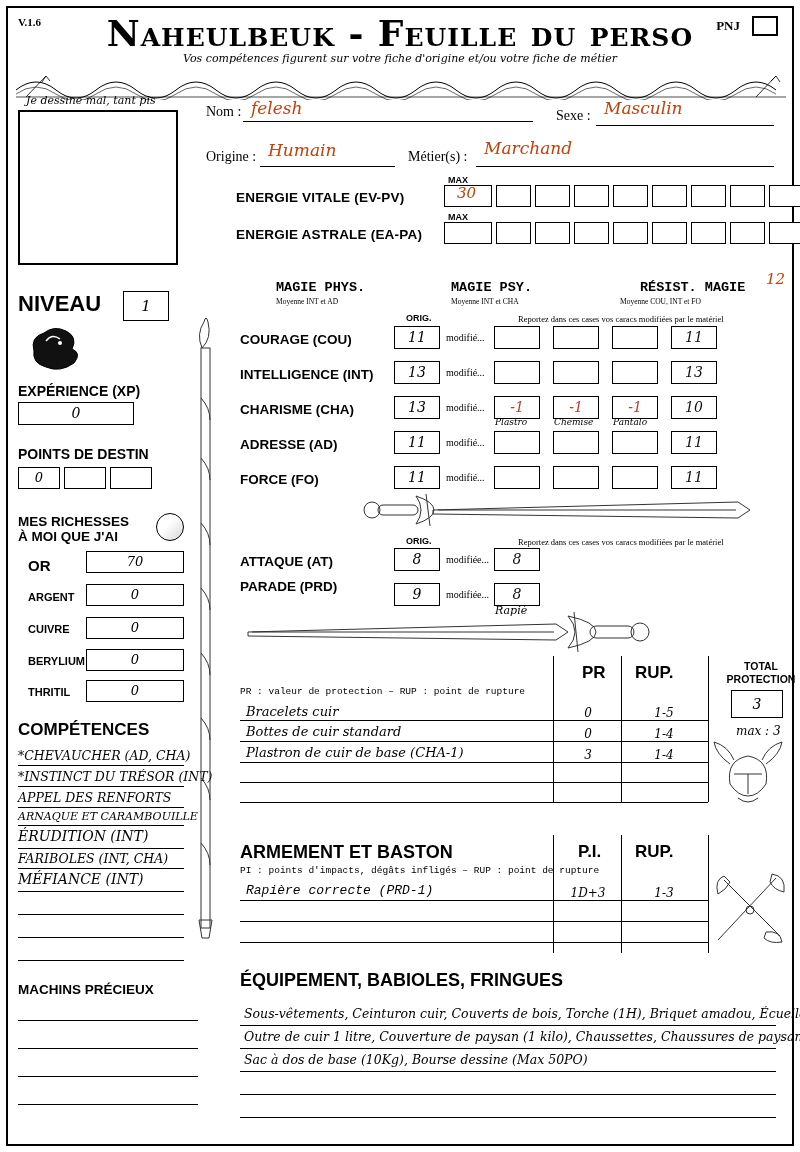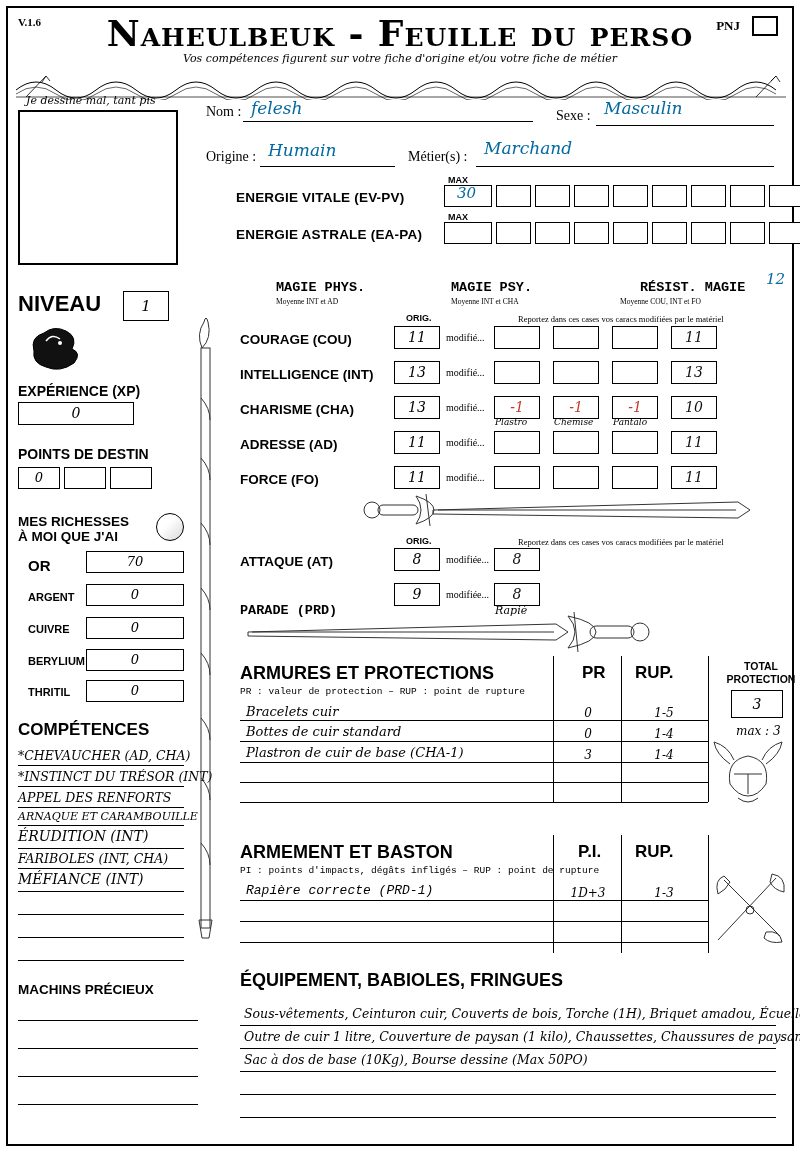--- a/index.html
+++ b/index.html
@@ -9,21 +9,21 @@
     background:#ffffff;
     font-family:"Liberation Sans", sans-serif;
     color:#000;
     position:relative;
     overflow:hidden;
   }
   .sheet {
     position:absolute; left:6px; top:6px; width:788px; height:1140px;
     border:2px solid #000; background:#fff;
   }
-  .ink { font-family:"DejaVu Serif", serif; font-style:italic; color:#0369a1; }
+  .ink { font-family:"DejaVu Serif", serif; font-style:italic; color:#c2410c; }
 
   
   .version { position:absolute; left:10px; top:8px; font-size:11px; font-weight:bold; font-family:"Liberation Serif", serif;}
   .title {
     position:absolute; left:0; top:4px; width:100%; text-align:center;
     font-family:"DejaVu Serif", serif; font-weight:bold; font-size:36px;
     letter-spacing:1px; font-variant:small-caps;
   }
   .subtitle {
     position:absolute; left:0; top:44px; width:100%; text-align:center;
@@ -331,21 +331,21 @@
 
   <div class="carac-label" style="left:232px; top:546px;">ATTAQUE (AT)</div>
   <div class="vbox" style="left:386px; top:540px;">
       <span>8</span>
     </div>
   <div class="mod-cap" style="left:438px; top:546px;">modifiée...</div>
   <div class="mbox black" style="left:486px; top:540px;">
       <span>8</span>
     </div>
 
-  <div class="carac-label" style="left:232px; top:595px;font-family:Liberation Mono, monospace;">PARADE (PRD)</div>
+  <div class="carac-label" style="left:232px; top:571px;">PARADE (PRD)</div>
   <div class="vbox" style="left:386px; top:575px;">
       <span>9</span>
     </div>
   <div class="mod-cap" style="left:438px; top:581px;">modifiée...</div>
   <div class="mbox black" style="left:486px; top:575px;">
       <span>8</span>
     </div>
   <div class="smallcap" style="left:487px; top:596px; font-size:11px;">Rapiè</div>
 
   <div style="position:absolute; left:230px; top:600px;">
@@ -440,21 +440,20 @@
         <path d="M14 14 Q 6 26 12 40 Q 22 30 18 14 Q 16 6 14 14 Z"></path>
         <rect x="11" y="40" width="9" height="580"></rect>
         <path d="M11 90 q 9 10 9 22 M 11 150 q 9 10 9 22 M 11 215 q 9 10 9 22
                  M 11 280 q 9 10 9 22 M 11 345 q 9 10 9 22 M 11 410 q 9 10 9 22
                  M 11 470 q 9 10 9 22 M 11 535 q 9 10 9 22"></path>
         <path d="M9 612 L22 612 L19 630 L12 630 Z"></path>
       </g>
     </svg>
   </div>
 
-  <div class="big-t" style="left:232px; top:655px;">ARMURES ET PROTECTIONS</div>
   <div class="small-it" style="left:232px; top:678px;">PR : valeur de protection – RUP : point de rupture</div>
   <div class="col-h" style="left:574px; top:655px;">PR</div>
   <div class="col-h" style="left:627px; top:655px;">RUP.</div>
   <div class="vline" style="left:545px; top:648px; height:146px;"></div>
   <div class="vline" style="left:613px; top:648px; height:146px;"></div>
   <div class="vline" style="left:700px; top:648px; height:146px;"></div>
 
   <div class="trow" style="left:232px; top:712px; width:468px;"></div>
   <div class="titem" style="left:238px; top:696px;">Bracelets cuir</div>
   <div class="tnum" style="left:552px; top:698px; width:56px;">0</div>

